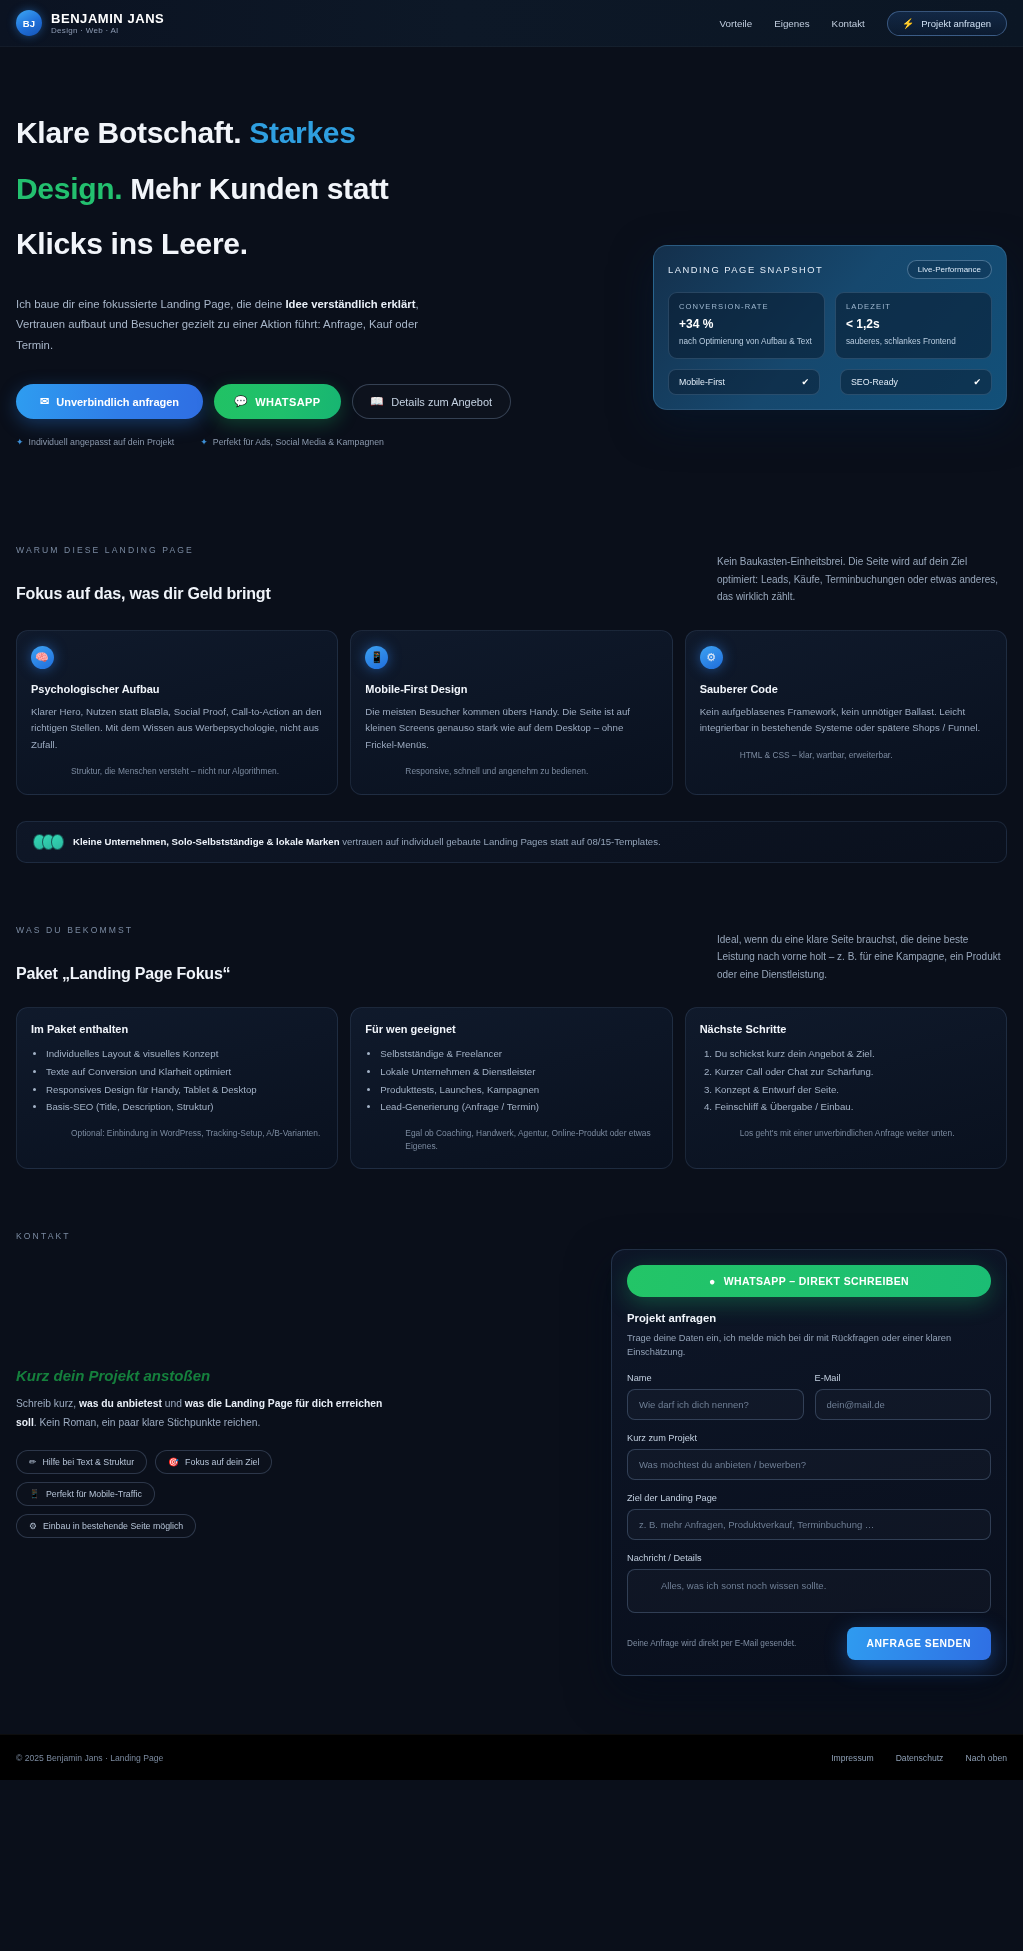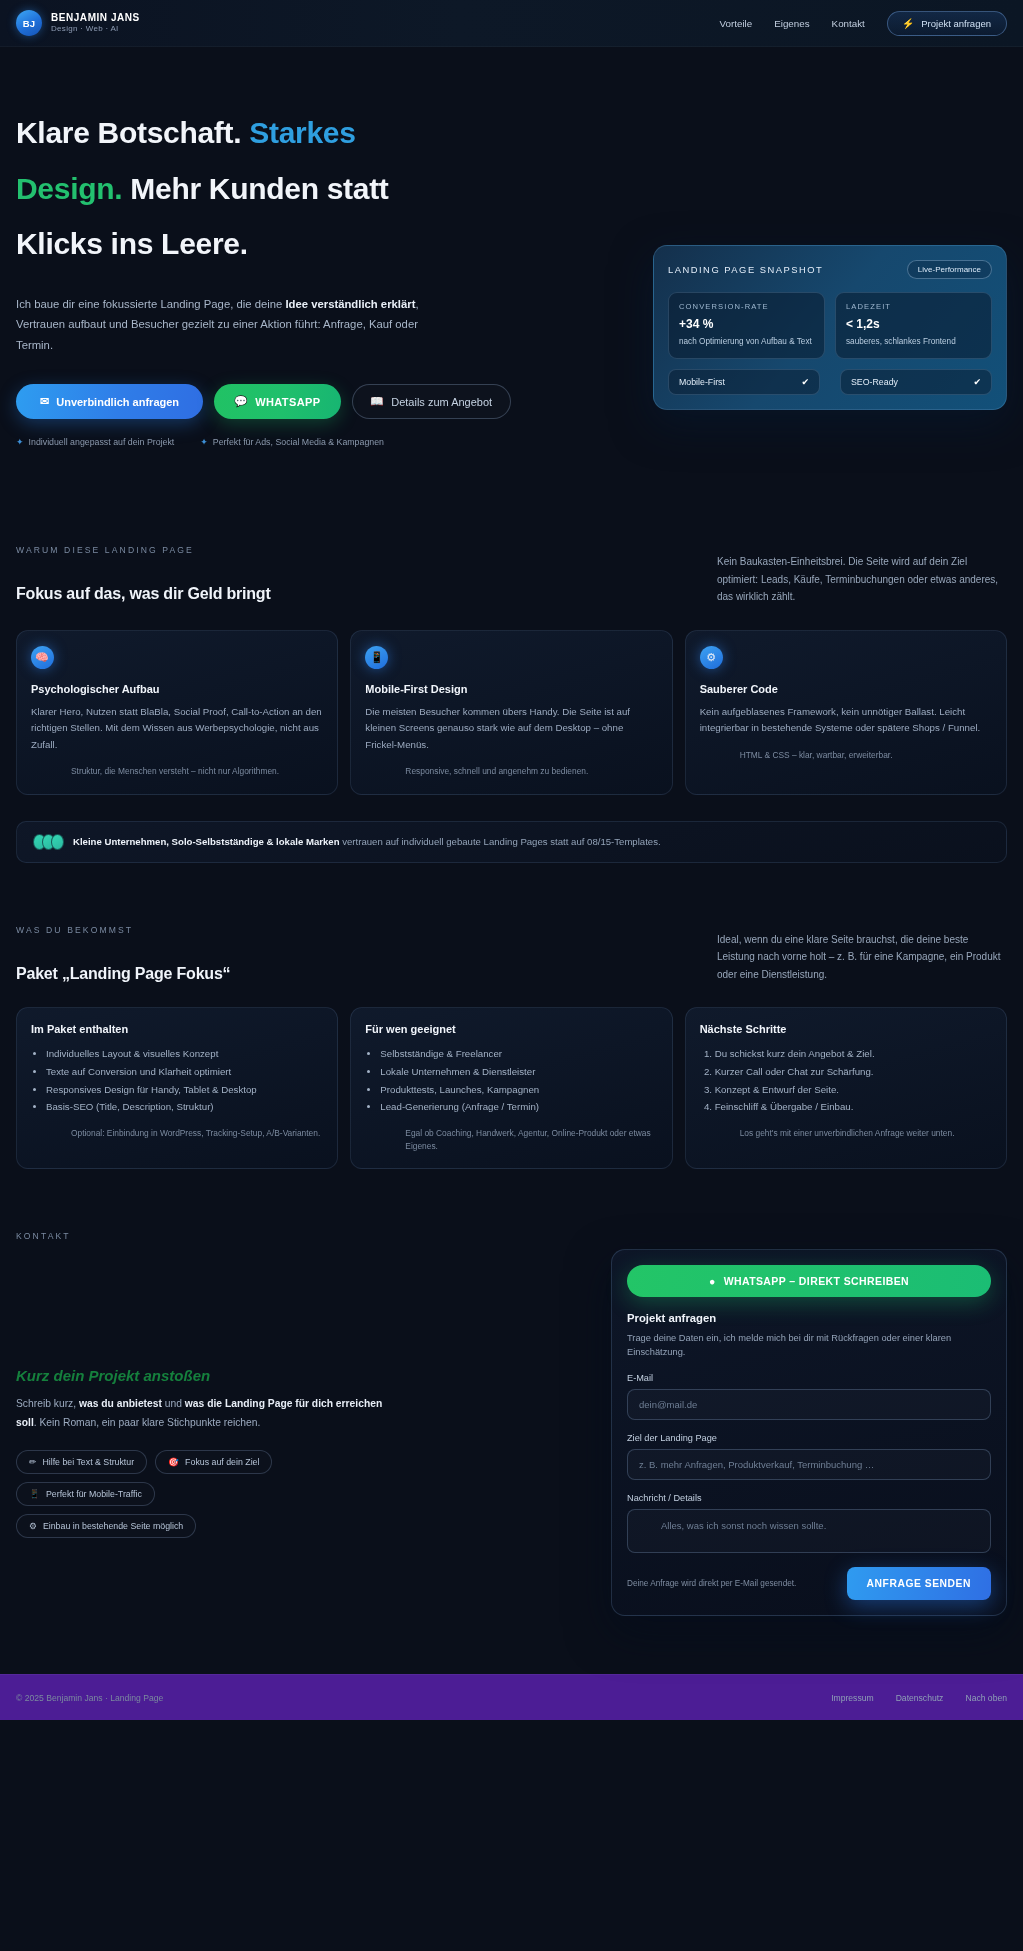--- a/index.html
+++ b/index.html
@@ -23,21 +23,21 @@
   }
   .brand { display: flex; align-items: center; gap: 9px; }
   .brand-logo {
     width: 26px; height: 26px; border-radius: 50%;
     background: linear-gradient(150deg, #3ea8f5 0%, #1f6fd8 55%, #1553b5 100%);
     display: flex; align-items: center; justify-content: center;
     font-size: 9.5px; font-weight: bold; color: #fff; letter-spacing: .3px;
     box-shadow: 0 0 10px rgba(46,140,240,.45);
   }
   .brand-text { display: flex; flex-direction: column; line-height: 1.18; }
-  .brand-name { font-size: 10px; font-weight: bold; letter-spacing: .55px; color: #fff; }
+  .brand-name { font-size: 13px; font-weight: bold; letter-spacing: .55px; color: #fff; }
   .brand-sub { font-size: 8px; color: #8e9cb4; letter-spacing: .3px; }
 
   .nav { margin-left: auto; display: flex; align-items: center; gap: 22px; }
   .nav-link { font-size: 9.8px; color: #c2cedf; text-decoration: none; cursor: pointer; }
   .nav-cta {
     display: flex; align-items: center; gap: 6px;
     border: 1px solid rgba(120,170,235,.40);
     border-radius: 16px;
     padding: 6px 15px;
     font-size: 9.5px; color: #cfe0f3; cursor: pointer;
@@ -208,21 +208,21 @@
     font-family: "Liberation Sans", sans-serif;
     background: linear-gradient(100deg,#2f9bf0,#2f6fe4);
     box-shadow: 0 6px 22px rgba(42,120,230,.45);
   }
 
   
   .footer {
     margin-top: 58px; height: 46px; padding: 0 16px;
     display: flex; align-items: center; justify-content: space-between;
     border-top: 1px solid rgba(255,255,255,.05);
-    background: #4c1d95;
+    background: #000000;
   }
   .foot-c { font-size: 8.6px; color: #7b8a9f; }
   .foot-links { display: flex; gap: 22px; }
   .foot-link { font-size: 8.6px; color: #8fa0b6; text-decoration: none; cursor: pointer; }
 </style>
 </head>
 <body>
 
 <header class="site-header">
   <div class="brand">
@@ -421,25 +421,35 @@
   <div class="form-card">
     <div class="wa-btn">
       <span>●</span>
       <span>WHATSAPP – DIREKT SCHREIBEN</span>
     </div>
     <div class="form-h">Projekt anfragen</div>
     <div class="form-p">Trage deine Daten ein, ich melde mich bei dir mit Rückfragen oder einer klaren Einschätzung.</div>
 
     <div class="f-row">
       <div class="f-col">
+        <label class="f-label">Name</label>
+        <input class="f-input" placeholder="Wie darf ich dich nennen?" style="">
+      </div>
+      <div class="f-col">
         <label class="f-label">E-Mail</label>
         <input class="f-input" placeholder="dein@mail.de" style="">
       </div>
     </div>
 
+    <div class="f-row">
+      <div class="f-col">
+        <label class="f-label">Kurz zum Projekt</label>
+        <input class="f-input" placeholder="Was möchtest du anbieten / bewerben?" style="">
+      </div>
+    </div>
 
     <div class="f-row">
       <div class="f-col">
         <label class="f-label">Ziel der Landing Page</label>
         <input class="f-input" placeholder="z. B. mehr Anfragen, Produktverkauf, Terminbuchung …" style="">
       </div>
     </div>
 
     <div class="f-row">
       <div class="f-col">

